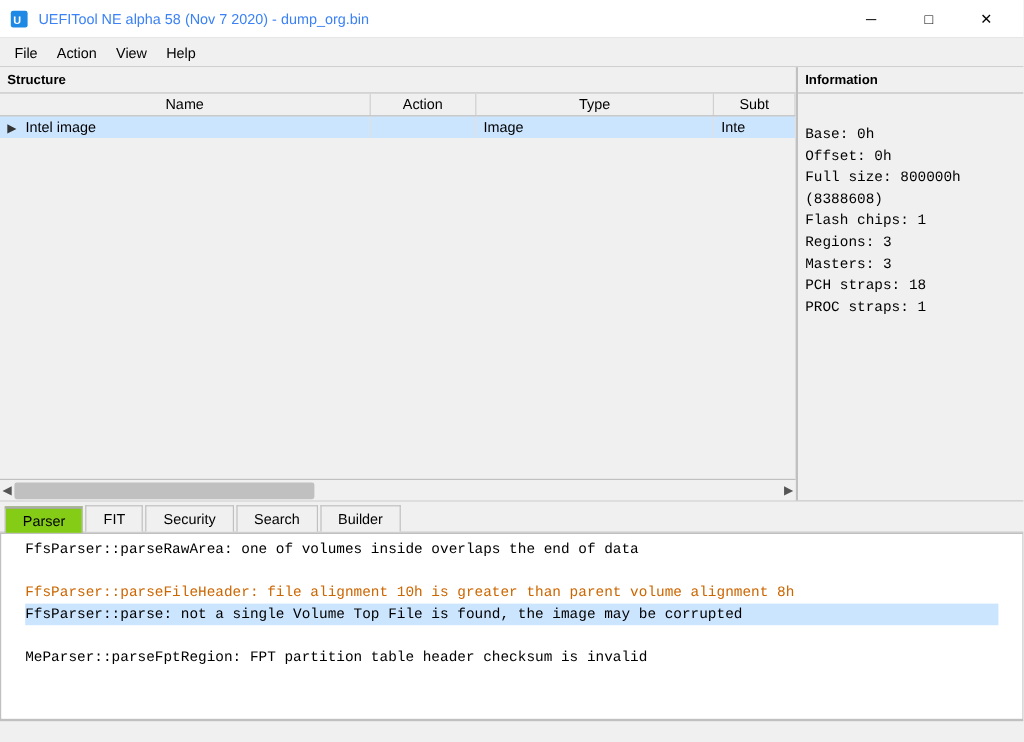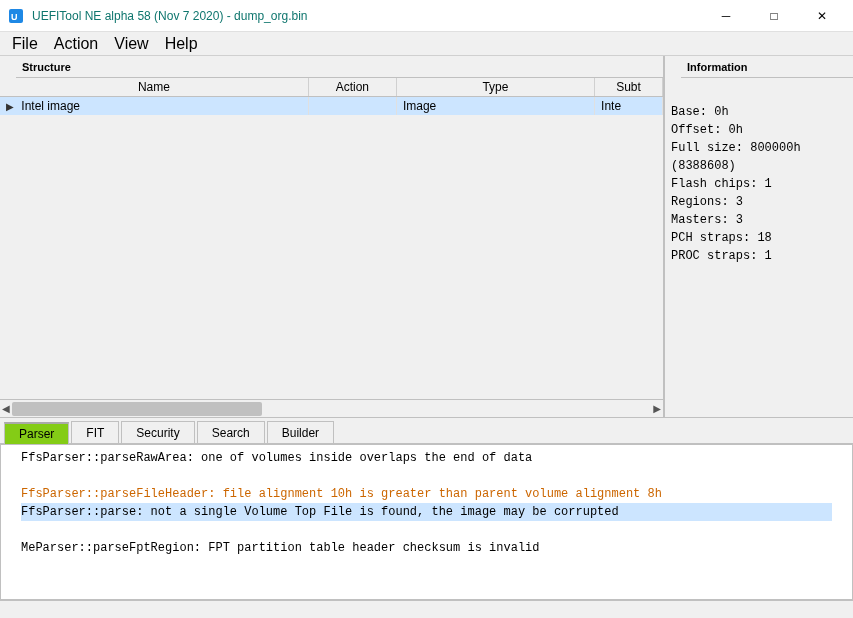--- a/index.html
+++ b/index.html
@@ -26,21 +26,21 @@
       display: flex;
       align-items: center;
       gap: 8px;
     }
     .title-bar-icon {
       width: 16px;
       height: 16px;
     }
     .title-bar-text {
       font-size: 12px;
-      color: #0f766e;
+      color: #3b82f6;
     }
     .title-bar-controls {
       display: flex;
       gap: 2px;
     }
     .title-btn {
       width: 46px;
       height: 32px;
       border: none;
       background: transparent;
@@ -57,21 +57,21 @@
       background: #f0f0f0;
       height: 24px;
       display: flex;
       align-items: center;
       padding: 0 4px;
       border-bottom: 1px solid #d0d0d0;
     }
     .menu-item {
       padding: 2px 8px;
       cursor: pointer;
-      font-size: 16px;
+      font-size: 12px;
       color: #000;
       height: 22px;
       display: flex;
       align-items: center;
     }
 
     
     .main-layout {
       display: flex;
       flex-direction: column;
@@ -95,21 +95,20 @@
     }
     .panel-header {
       background: #f0f0f0;
       padding: 2px 6px;
       font-size: 11px;
       font-weight: bold;
       border-bottom: 1px solid #c0c0c0;
       height: 22px;
       display: flex;
       align-items: center;
-      margin-left: 16px;
     }
 
     
     .structure-table {
       width: 100%;
       border-collapse: collapse;
       font-size: 12px;
     }
     .structure-table th {
       background: #f0f0f0;

